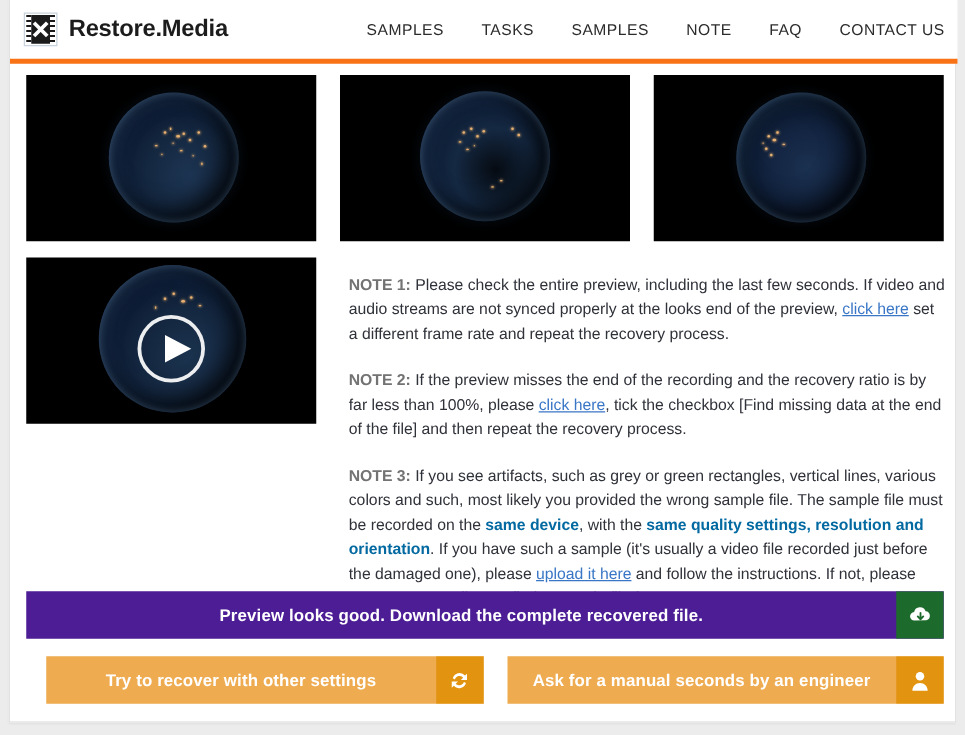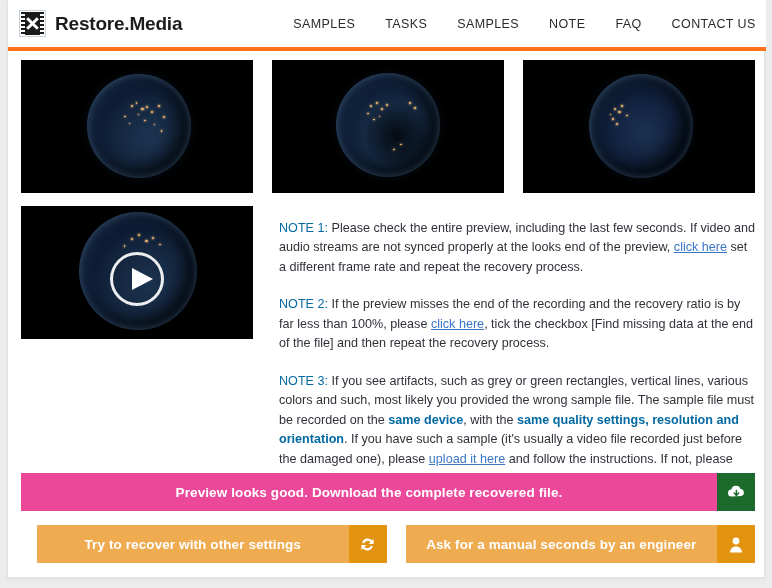--- a/index.html
+++ b/index.html
@@ -245,22 +245,22 @@
     position: absolute;
     left: 271px; top: 206px;
     width: 478px;
     font-size: 12.6px;
     line-height: 19.5px;
     color: #30323a;
   }
   .note { margin-bottom: 18px; }
   .note:last-child { margin-bottom: 0; }
   .note-label {
-    color: #0369a1;
-    font-weight: normal;
+    color: #737373;
+    font-weight: bold;
   }
   .lnk {
     color: #3a76c6;
     text-decoration: underline;
     cursor: pointer;
   }
   .bold { font-weight: bold; color: #0369a1; }
 
   
   .btn-row {
@@ -294,21 +294,21 @@
     padding: 0 10px;
     white-space: nowrap;
   }
   .big-btn .ico {
     width: 38px;
     flex: 0 0 38px;
     display: flex;
     align-items: center;
     justify-content: center;
   }
-  .green   { width: 734px; background: #ec4899; }
+  .green   { width: 734px; background: #4c1d95; }
   .green .ico { background: #1d6b2c; }
   .orange  { width: 357px; background: #eda councils; }
   .orange  { background: #eeab50; }
   .orange .ico { background: #e2930f; }
 
   svg { display: block; }
 </style>
 </head>
 <body>
 

